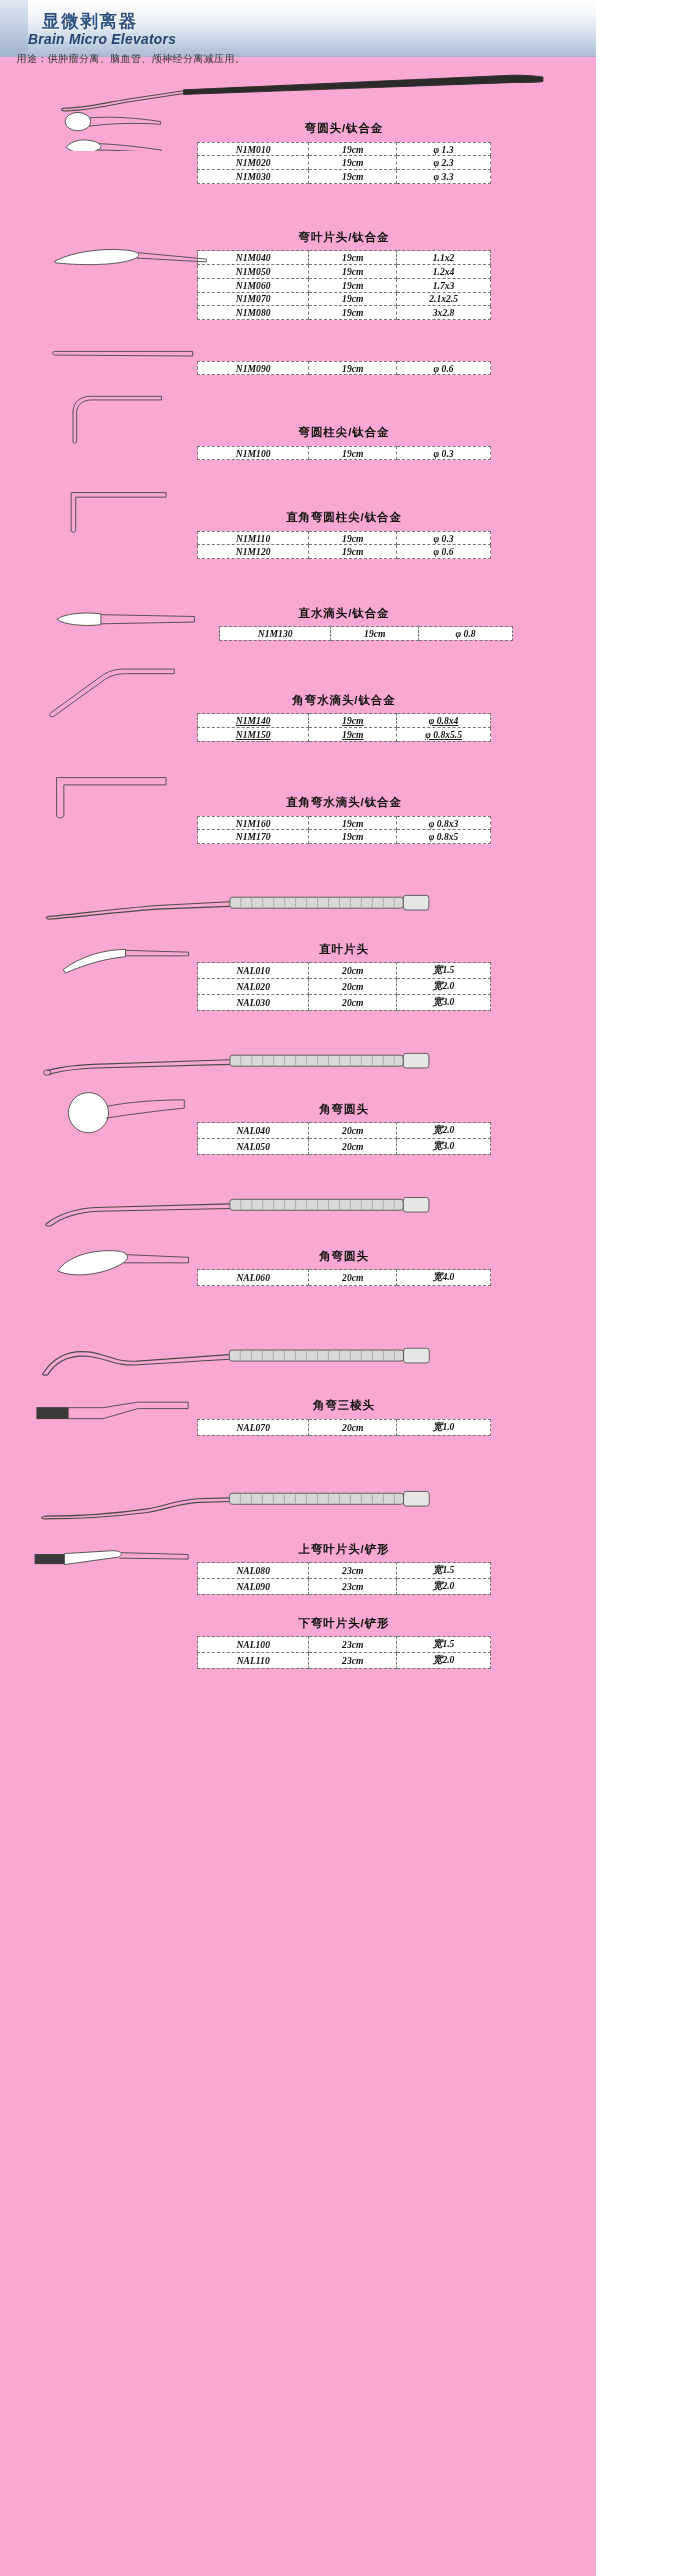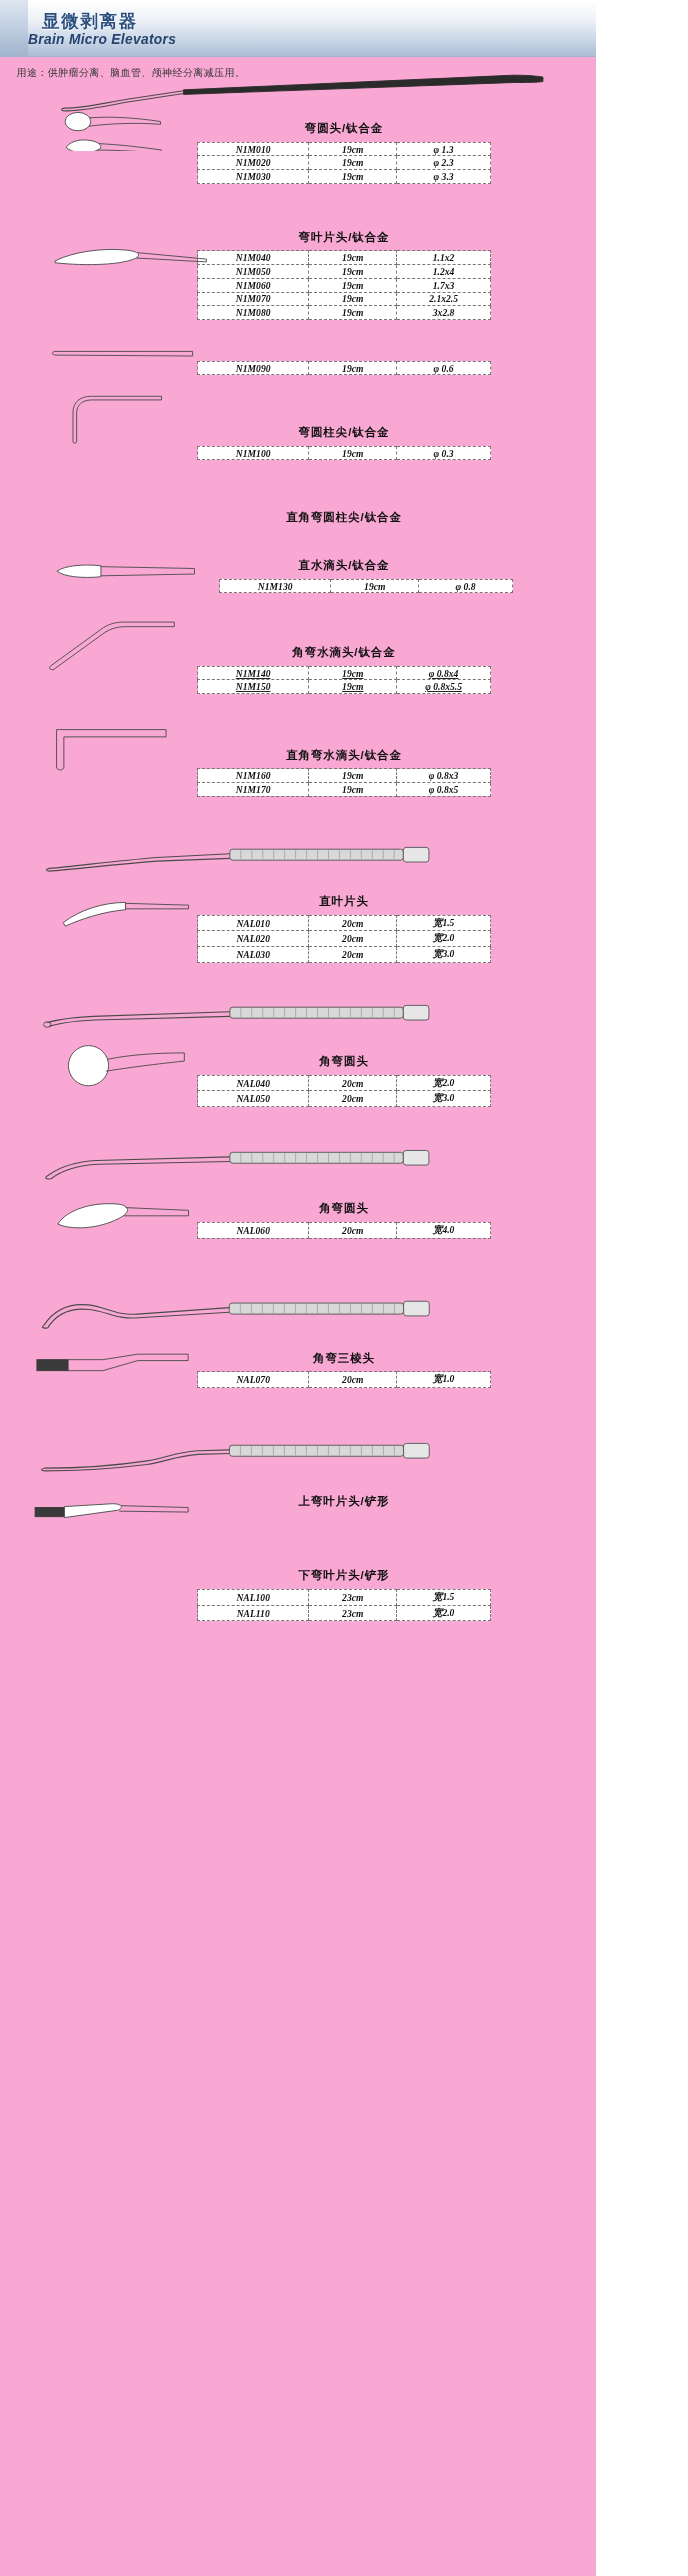--- a/index.html
+++ b/index.html
@@ -48,21 +48,21 @@
     position: absolute;
     left: 28px; top: 32px;
     font-size: 13.8px;
     font-style: italic;
     font-weight: bold;
     color: #27446f;
     letter-spacing: 0.3px;
   }
   .usage {
     position: absolute;
-    left: 16.5px; top: 66px;
+    left: 16.5px; top: 52px;
     font-size: 10px;
     color: #333;
     letter-spacing: 0.4px;
   }
 
   
   .section {
     position: relative;
     width: 688px;
   }
@@ -242,20 +242,42 @@
             <td class="len">19cm</td>
             <td class="size">φ 0.3</td>
           </tr>
         </tbody>
       </table>
     </div>
   </div>
 
   <div class="section" style="margin-top:37px;">
     <div class="sec-title">直角弯圆柱尖/钛合金</div>
+    <div style="position:relative;height:42px;">
+      <svg width="688" height="73" viewBox="0 0 750 80" style="position:absolute;left:0;top:-53px;">
+        <path class="ln" d="M76,58 L76,16 L180,16"></path>
+        <path class="ln" d="M81,58 L81,21 L180,21"></path>
+        <path class="ln" d="M76,58 C77,60 80,60 81,58"></path>
+        <path class="ln" d="M180,16 L180,21"></path>
+      </svg>
+      <table class="spec">
+        <tbody>
+          <tr>
+            <td class="code">N1M110</td>
+            <td class="len">19cm</td>
+            <td class="size">φ 0.3</td>
+          </tr>
+          <tr>
+            <td class="code">N1M120</td>
+            <td class="len">19cm</td>
+            <td class="size">φ 0.6</td>
+          </tr>
+        </tbody>
+      </table>
+    </div>
   </div>
 
   <div class="section" style="margin-top:33px;">
     <div class="sec-title">直水滴头/钛合金</div>
     <div style="position:relative;height:27.5px;padding-left:44px;">
       <svg width="688" height="46" viewBox="0 0 750 50" style="position:absolute;left:0;top:-27.5px;">
         <path class="fillw" d="M62,22 C70,16 90,14 110,16 L110,28 C90,30 70,28 62,22 Z"></path>
         <path class="ln" d="M110,17 L212,19"></path>
         <path class="ln" d="M110,27 L212,25"></path>
         <path class="ln" d="M212,19 L212,25"></path>
@@ -556,20 +578,34 @@
   <div class="section" style="margin-top:13px;">
     <div class="sec-title">上弯叶片头/铲形</div>
     <div style="position:relative;height:37px;">
       <svg width="688" height="55" viewBox="0 0 750 60" style="position:absolute;left:0;top:-35px;">
         <rect x="38" y="30" width="32" height="10" fill="#3a3a3a" stroke="#3a3a3a"></rect>
         <path class="fillw" d="M70,29 L120,26 C132,25 136,30 128,33 L70,41 Z"></path>
         <path class="ln" d="M132,28 L205,30"></path>
         <path class="ln" d="M130,34 L205,35"></path>
         <path class="ln" d="M205,30 L205,35"></path>
       </svg>
+      <table class="spec">
+        <tbody>
+          <tr>
+            <td class="code">NAL080</td>
+            <td class="len">23cm</td>
+            <td class="size">宽1.5</td>
+          </tr>
+          <tr>
+            <td class="code">NAL090</td>
+            <td class="len">23cm</td>
+            <td class="size">宽2.0</td>
+          </tr>
+        </tbody>
+      </table>
     </div>
   </div>
 
   <div class="section" style="margin-top:16.5px;">
     <div class="sec-title">下弯叶片头/铲形</div>
     <table class="spec">
       <tbody>
         <tr>
           <td class="code">NAL100</td>
           <td class="len">23cm</td>

